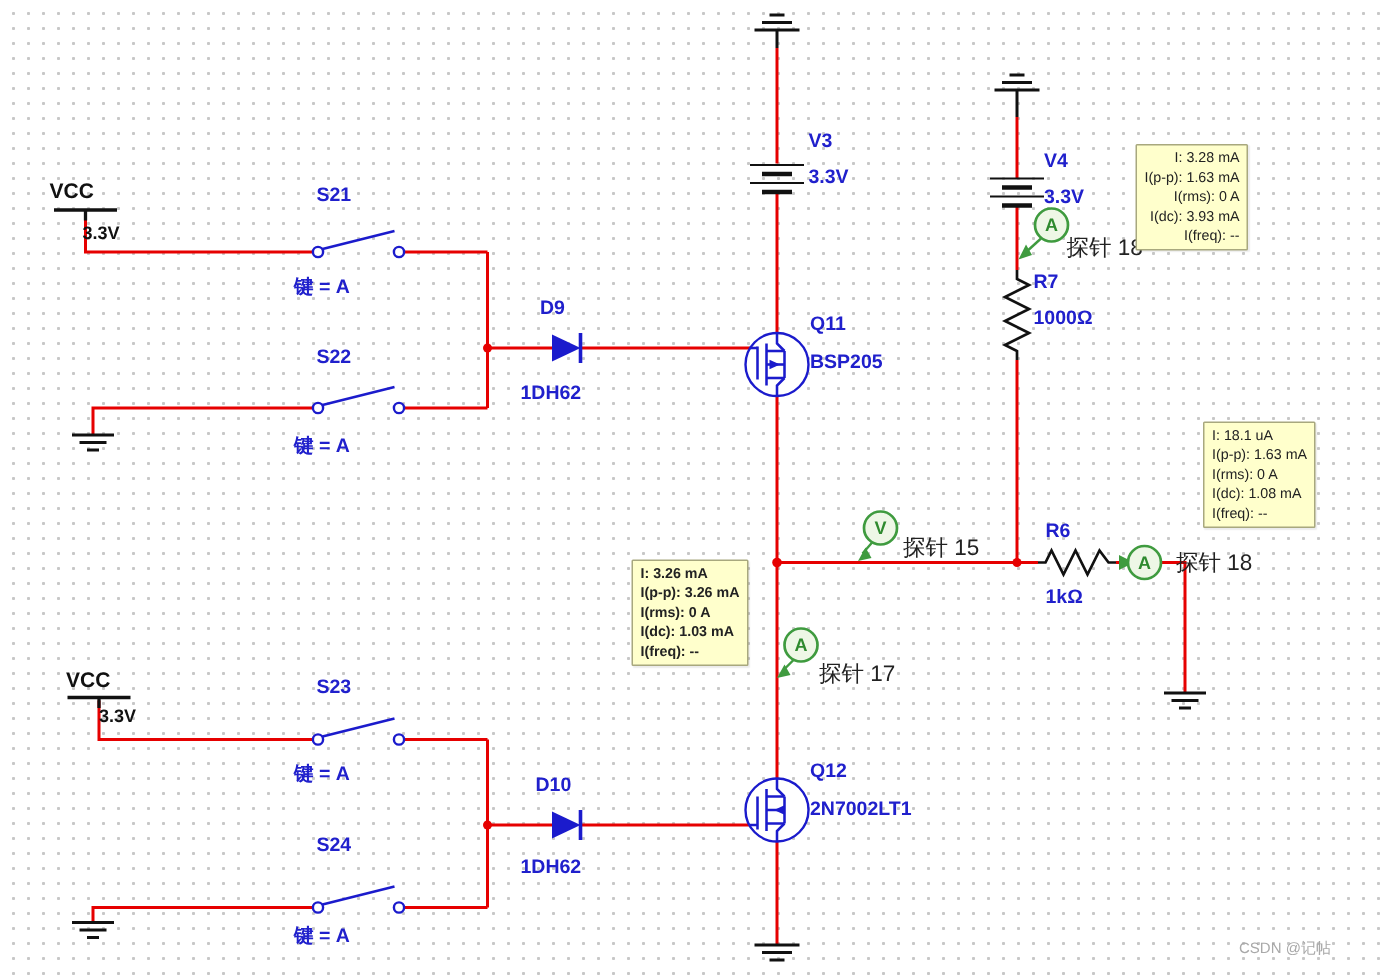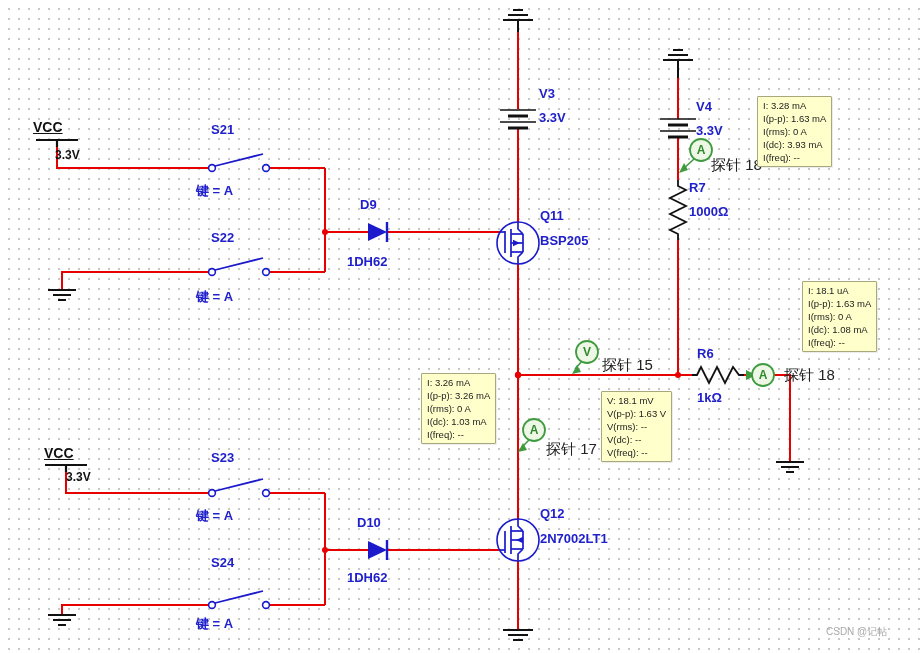--- a/index.html
+++ b/index.html
@@ -5,21 +5,21 @@
   html,body{margin:0;padding:0;}
   .canvas{
     position:relative;width:920px;height:653px;overflow:hidden;
     background-color:#ffffff;
     background-image:radial-gradient(circle,#c7c7c7 0.9px,transparent 1.1px);
     background-size:10px 10px;background-position:4px 4px;
     font-family:"Liberation Sans",sans-serif;
   }
   .lbl{position:absolute;white-space:nowrap;}
   .lbl-blue{color:#2020cc;font-weight:bold;font-size:13px;}
-  .lbl-black{color:#111;font-weight:bold;font-size:14px;text-decoration:underline;}
+  .lbl-black{color:#111;font-weight:bold;font-size:14px;}
   .lbl-val{color:#111;font-weight:bold;font-size:12px;}
   .probe-label{color:#222;font-size:15px;}
   .pbox{
     position:absolute;background:#ffffcc;border:1px solid #a8a87e;
     padding:2px 5px;font-size:9.5px;line-height:13px;color:#222;
     border-radius:1px;box-shadow:1px 1px 1px rgba(0,0,0,0.08);
   }
   .pline{white-space:nowrap;}
   .watermark{position:absolute;color:#a9a9a9;font-size:10px;}
   svg{position:absolute;left:0;top:0;}
@@ -236,43 +236,36 @@
   <div class="lbl lbl-blue" style="left:689px;top:180px">R7</div>
   <div class="lbl lbl-blue" style="left:689px;top:204px">1000Ω</div>
   <div class="lbl lbl-blue" style="left:697px;top:346px">R6</div>
   <div class="lbl lbl-blue" style="left:697px;top:390px">1kΩ</div>
 
   <div class="lbl probe-label" style="left:711px;top:156px">探针 18</div>
   <div class="lbl probe-label" style="left:602px;top:356px">探针 15</div>
   <div class="lbl probe-label" style="left:784px;top:366px">探针 18</div>
   <div class="lbl probe-label" style="left:546px;top:440px">探针 17</div>
 
-  <div class="pbox" style="left:757px;top:96px;">
+  <div class="pbox" style="left:757px;top:96px;text-align:right;">
     <div class="pline">I: 3.28 mA</div>
     <div class="pline">I(p-p): 1.63 mA</div>
     <div class="pline">I(rms): 0 A</div>
     <div class="pline">I(dc): 3.93 mA</div>
     <div class="pline">I(freq): --</div>
   </div>
   <div class="pbox" style="left:786px;top:281px;margin-left:16px;">
     <div class="pline">I: 18.1 uA</div>
     <div class="pline">I(p-p): 1.63 mA</div>
     <div class="pline">I(rms): 0 A</div>
     <div class="pline">I(dc): 1.08 mA</div>
     <div class="pline">I(freq): --</div>
   </div>
-  <div class="pbox" style="left:421px;top:373px;">
+  <div class="pbox" style="left:421px;top:373px;font-weight:bold;">
     <div class="pline">I: 3.26 mA</div>
     <div class="pline">I(p-p): 3.26 mA</div>
     <div class="pline">I(rms): 0 A</div>
     <div class="pline">I(dc): 1.03 mA</div>
     <div class="pline">I(freq): --</div>
   </div>
-  <div class="pbox" style="left:601px;top:391px;">
-    <div class="pline">V: 18.1 mV</div>
-    <div class="pline">V(p-p): 1.63 V</div>
-    <div class="pline">V(rms): --</div>
-    <div class="pline">V(dc): --</div>
-    <div class="pline">V(freq): --</div>
-  </div>
 
   <div class="watermark" style="left:826px;top:625px">CSDN @记帖</div>
 </div>
 
 </body></html>

